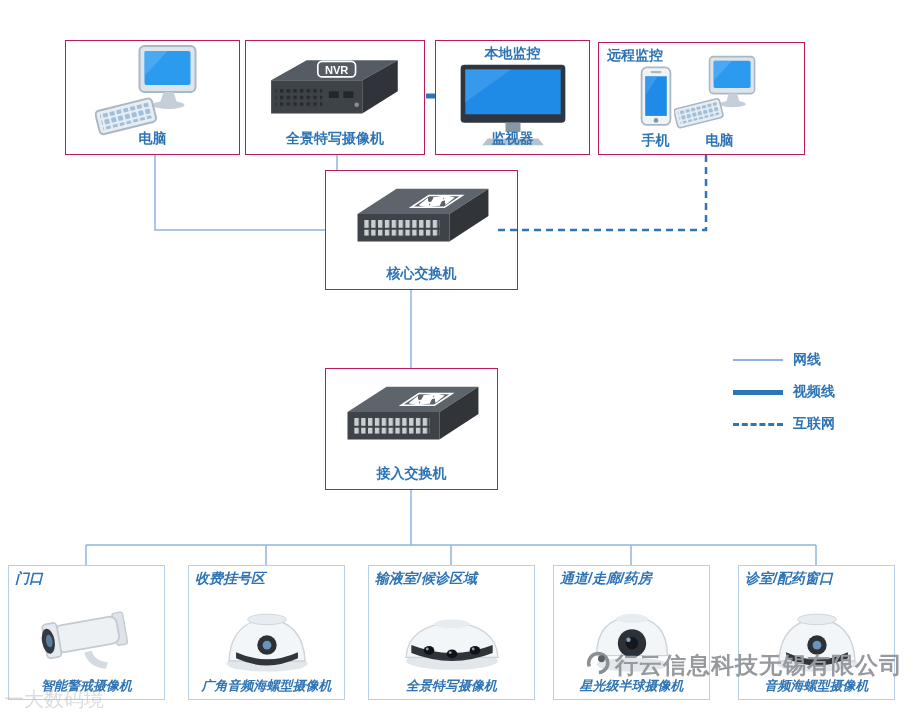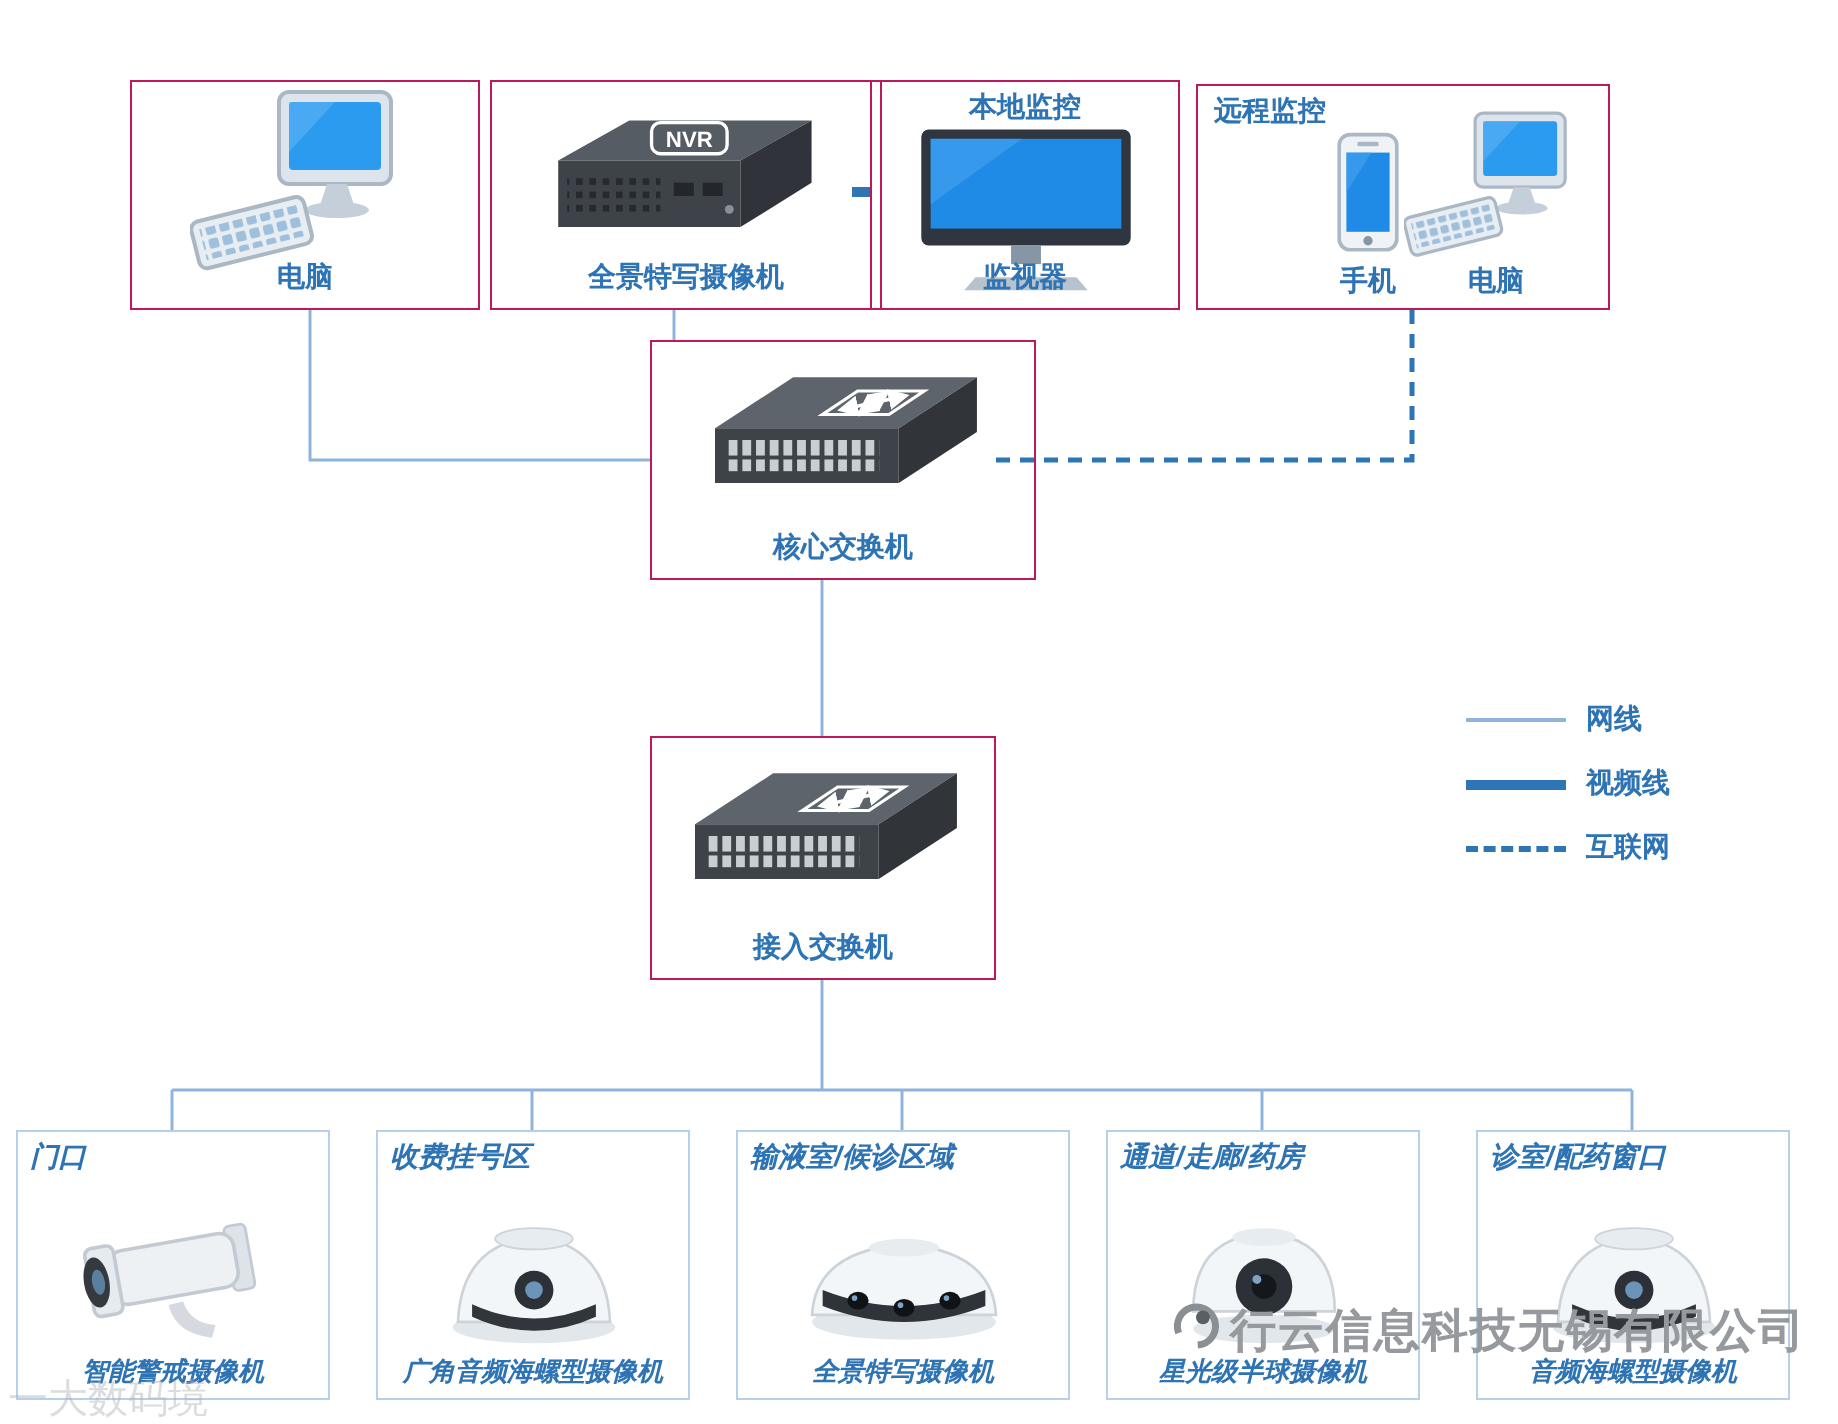--- a/index.html
+++ b/index.html
@@ -13,26 +13,26 @@
 
   .node { position:absolute; border:1px solid #be185d; background:transparent; }
   .node-label { position:absolute; bottom:6px; left:0; width:100%; text-align:center;
                 color:#2e74b5; font-weight:bold; font-size:14px; white-space:nowrap; }
   .group-title { position:absolute; top:4px; color:#2e74b5; font-weight:bold; font-size:14px; }
   .icon-wrap { position:absolute; left:0; top:0; width:100%; height:100%;
                display:flex; align-items:center; justify-content:center; }
 
   
   .pos-pc      { left:65px;  top:40px; width:175px; height:115px; }
-  .pos-nvr     { left:245px; top:40px; width:196px; height:115px; }
+  .pos-nvr     { left:245px; top:40px; width:180px; height:115px; }
   .pos-monitor { left:435px; top:40px; width:155px; height:115px; }
   .pos-remote  { left:598px; top:42px; width:207px; height:113px; }
 
   .remote-cols { position:absolute; left:0; top:18px; width:100%; height:calc(100% - 18px);
-                 display:flex; align-items:flex-end; justify-content:flex-end; padding:0 10px 4px 10px; }
+                 display:flex; align-items:flex-end; justify-content:center; padding:0 10px 4px 10px; }
   .mini-node { display:flex; flex-direction:column; align-items:center; }
   .mini-label { color:#2e74b5; font-weight:bold; font-size:14px; margin-top:3px; white-space:nowrap; }
 
   
   .pos-core   { left:325px; top:170px; width:193px; height:120px; }
   .pos-access { left:325px; top:368px; width:173px; height:122px; }
   .switch-icon-wrap { position:absolute; left:0; top:8px; width:100%; height:78px;
                       display:flex; align-items:center; justify-content:center; }
 
   

